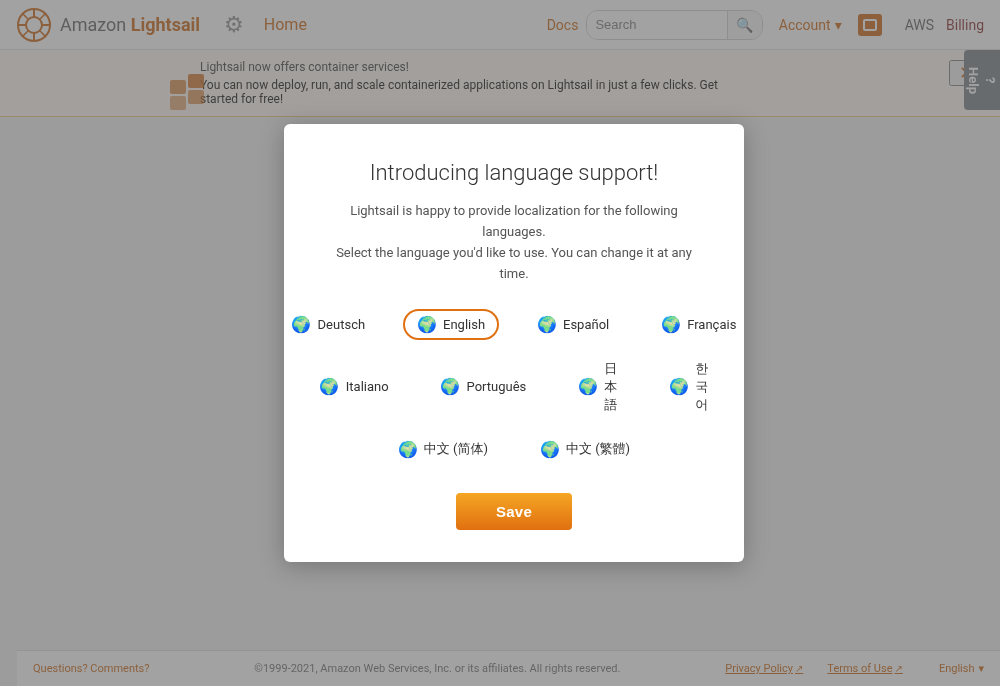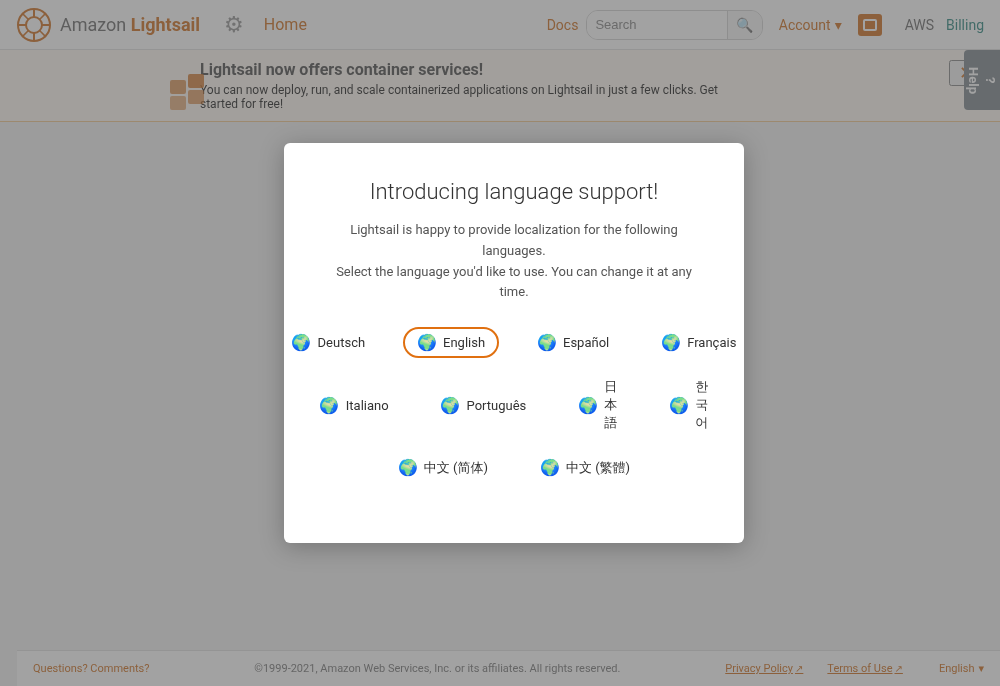--- a/index.html
+++ b/index.html
@@ -115,21 +115,21 @@
       align-items: center;
       justify-content: center;
     }
     .aws-box-inner {
       width: 14px;
       height: 12px;
       border: 2px solid #fff;
       border-radius: 2px;
     }
     .navbar-billing {
-      color: #0f766e;
+      color: #7f1d1d;
       font-size: 14px;
       cursor: pointer;
     }
 
     
     .help-panel {
       position: absolute;
       right: 0;
       top: 50px;
       width: 36px;
@@ -160,22 +160,22 @@
       align-items: flex-start;
       justify-content: space-between;
       position: relative;
     }
     .banner-icon {
       position: absolute;
       left: 160px;
       top: 10px;
     }
     .banner-title {
-      font-size: 16px;
-      font-weight: bold;
+      font-size: 12px;
+      font-weight: normal;
       color: #333;
       margin-bottom: 4px;
     }
     .banner-text {
       font-size: 12px;
       color: #000000;
       max-width: 550px;
     }
     .banner-close {
       color: #c75b00;
@@ -423,20 +423,21 @@
           <span class="globe-icon">🌍</span>
           <span>中文 (简体)</span>
         </div>
         <div class="language-option">
           <span class="globe-icon">🌍</span>
           <span>中文 (繁體)</span>
         </div>
       </div>
     </div>
 
+    <button class="save-btn">Save</button>
   </div>
 </div>
 
 <footer class="footer">
   <span class="footer-questions">Questions? Comments?</span>
   <div class="footer-center">
     <span>©1999-2021, Amazon Web Services, Inc. or its affiliates. All rights reserved.</span>
   </div>
   <div class="footer-links">
     <a class="footer-link">

